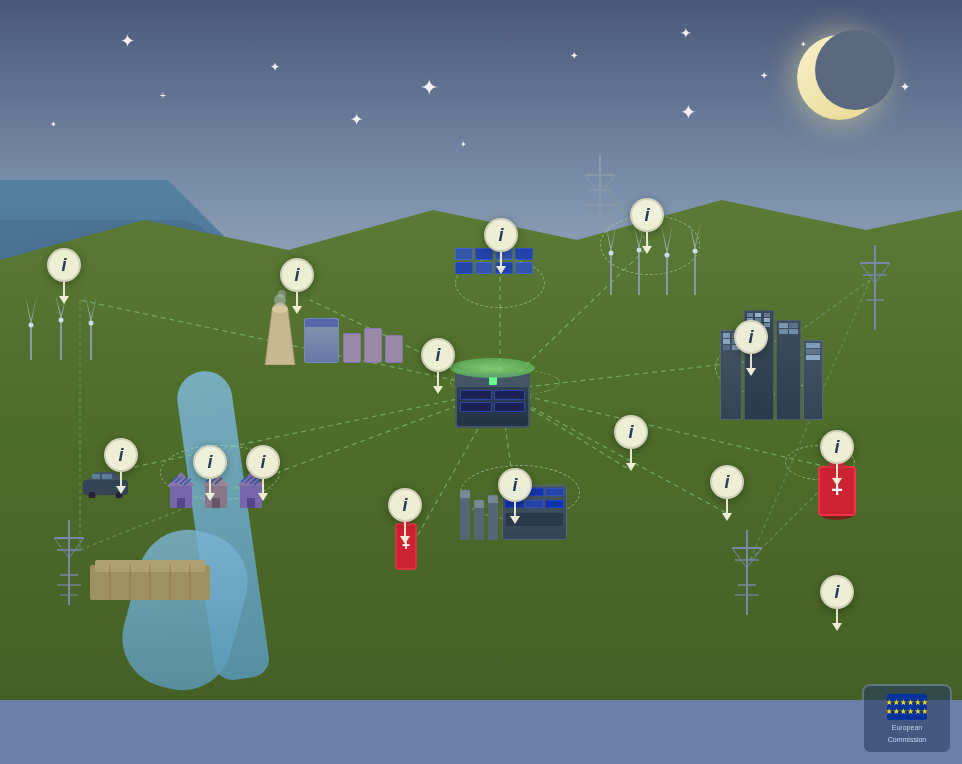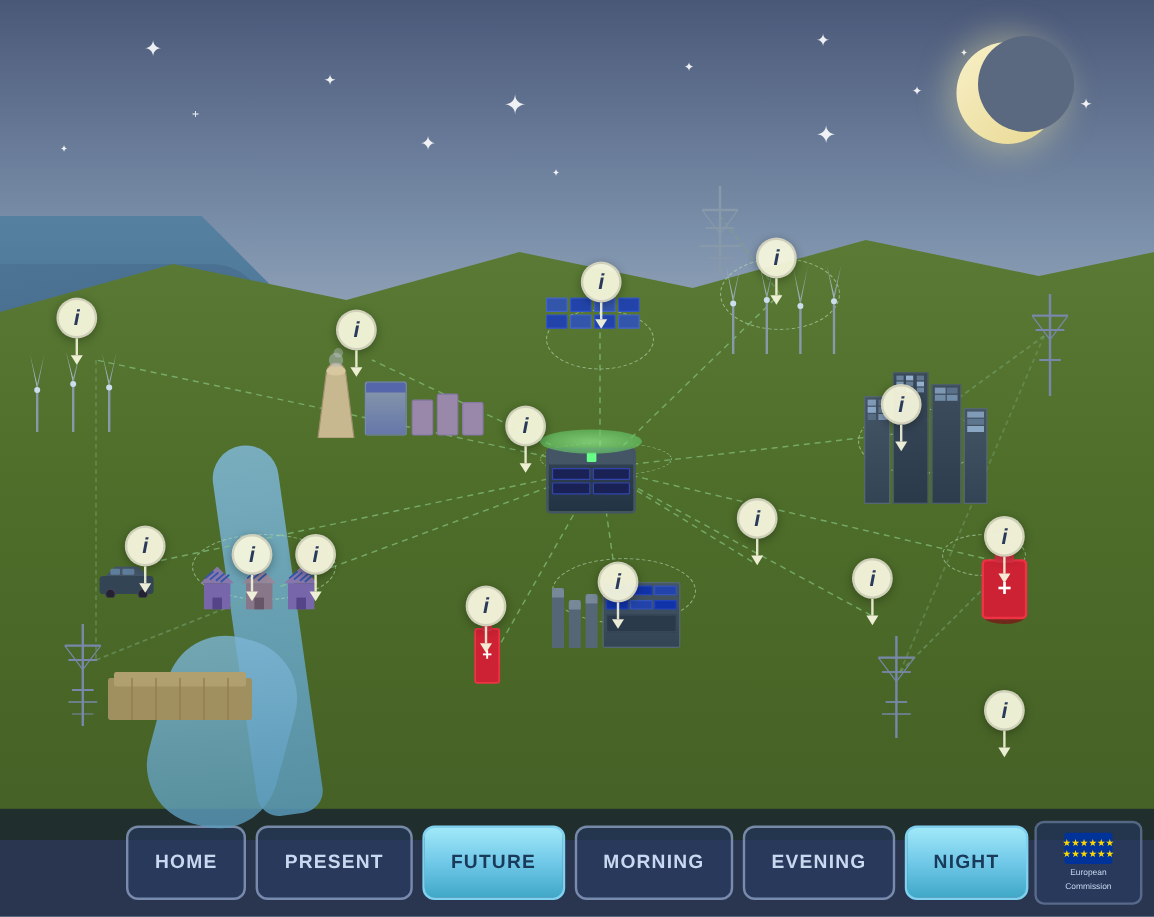--- a/index.html
+++ b/index.html
@@ -636,28 +636,20 @@
   <div class="info-pin" style="top:465px;left:710px;z-index:10;">
     <div class="info-bubble">i</div>
     <div class="info-stem"></div>
   </div>
 
   <div class="info-pin" style="top:575px;left:820px;z-index:10;">
     <div class="info-bubble">i</div>
     <div class="info-stem"></div>
   </div>
 
-  <div class="bottom-bar">
-    <button class="nav-btn">HOME</button>
-    <button class="nav-btn">PRESENT</button>
-    <button class="nav-btn future">FUTURE</button>
-    <button class="nav-btn">MORNING</button>
-    <button class="nav-btn">EVENING</button>
-    <button class="nav-btn night-active">NIGHT</button>
-  </div>
 
   <div class="eu-logo">
     <div class="eu-flag">
       ★★★★★★<br>★★★★★★
     </div>
     <div class="eu-text">European</div>
     <div class="eu-text">Commission</div>
   </div>
 
 </div>

